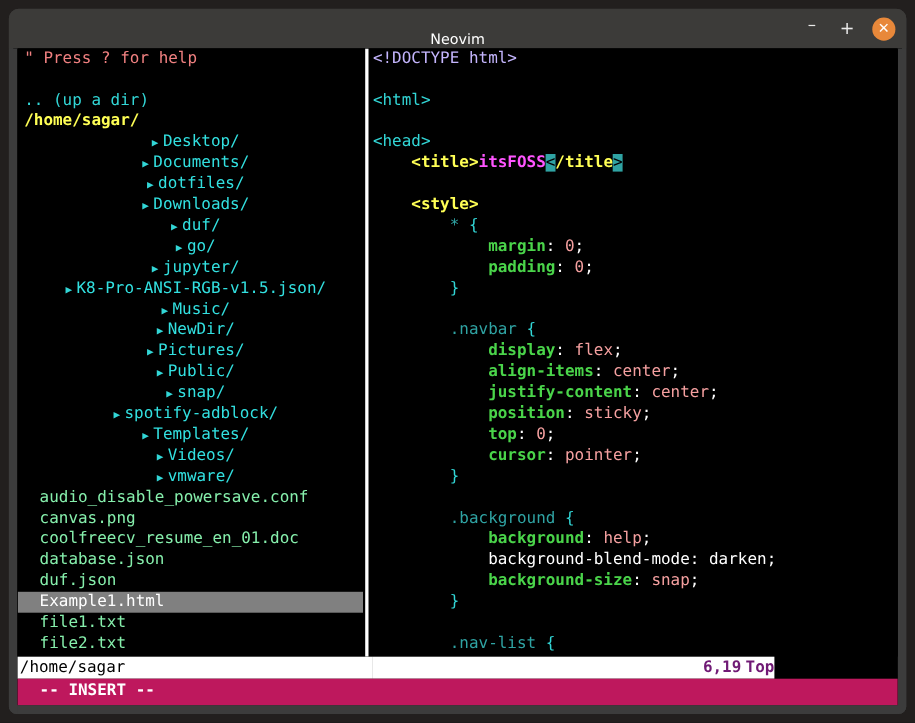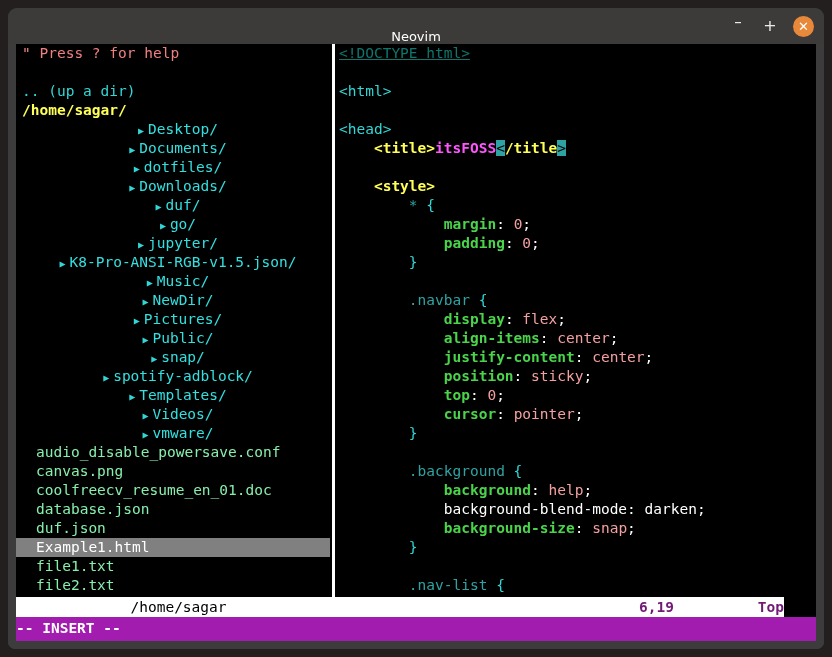--- a/index.html
+++ b/index.html
@@ -145,44 +145,43 @@
   }
   .cline {
     height: 19px;
     line-height: 19px;
     font-size: 14.5px;
     white-space: pre;
     color: #ffffff;
   }
 
   
-  .doctype   { color: #0f766e; text-decoration: underline; }
+  .doctype   { color: #c4b5fd; }
   .brk       { color: #32d6d6; }
   .tag       { color: #ffff55; font-weight: bold; }
   .txt       { color: #ff55ff; font-weight: bold; }
   .sel       { color: #2fa3a3; }
   .prop      { color: #4ad44a; font-weight: bold; }
   .val       { color: #f5a0a0; }
   .punct     { color: #ffffff; }
   .brace     { color: #32d6d6; }
   .plainprop { color: #ffffff; }
   .cursor    { background: #2fa3a3; color: #000000; }
   .matchpair { background: #2fa3a3; color: #000000; }
 
   
   .statusline {
     position: absolute;
     left: 0; top: 553px;
-    width: 768px;
+    width: 688px;
     height: 20px;
     line-height: 20px;
     display: flex;
     font-size: 14.5px;
     white-space: pre;
-    text-align: center;
   }
   .sl-left {
     width: 323px;
     background: #ffffff;
     color: #000000;
     padding-left: 2px;
     box-sizing: border-box;
   }
   .sl-right {
     flex: 1;
@@ -200,26 +199,26 @@
   .sl-scroll {
     position: absolute;
     right: 0; top: 0;
   }
   .cmdline {
     position: absolute;
     left: 0; top: 573px;
     width: 800px;
     height: 24px;
     line-height: 22px;
-    background: #a21caf;
+    background: #be185d;
     color: #ffffff;
     font-size: 14.5px;
     font-weight: bold;
     white-space: pre;
-    padding-left: 0;
+    padding-left: 20px;
     box-sizing: border-box;
   }
 </style>
 </head>
 <body>
 
 <div class="window">
 
   <div class="titlebar">
     <span class="title-text">Neovim</span>

